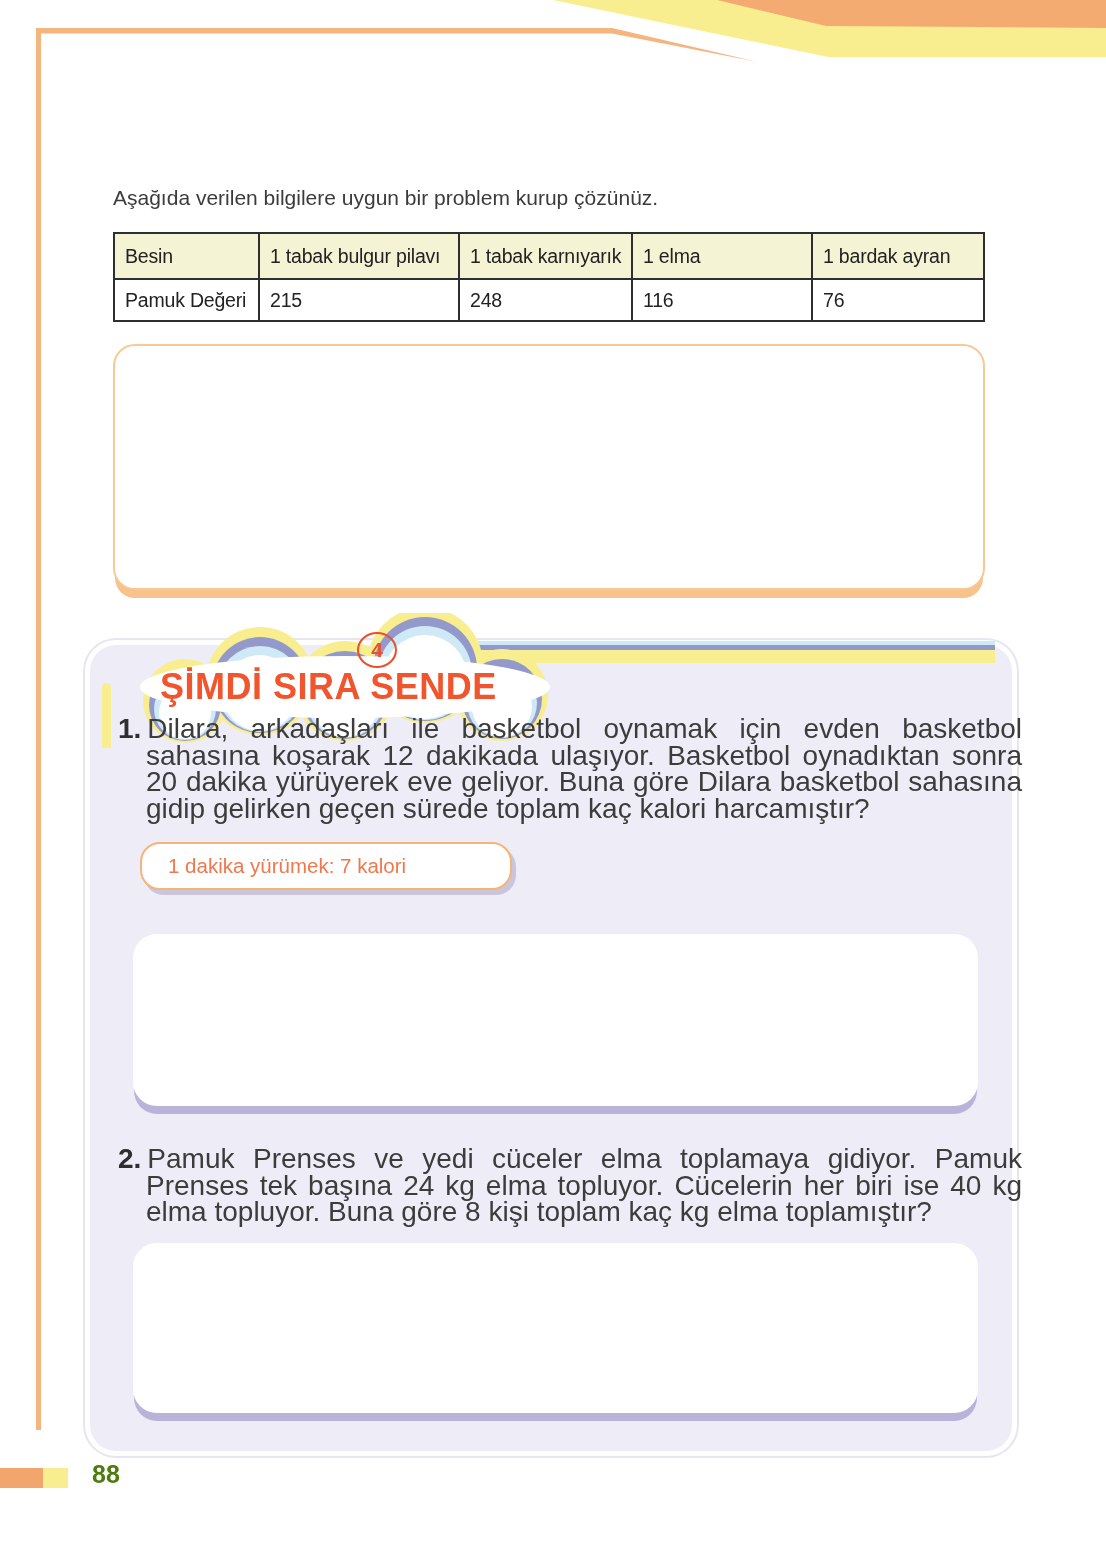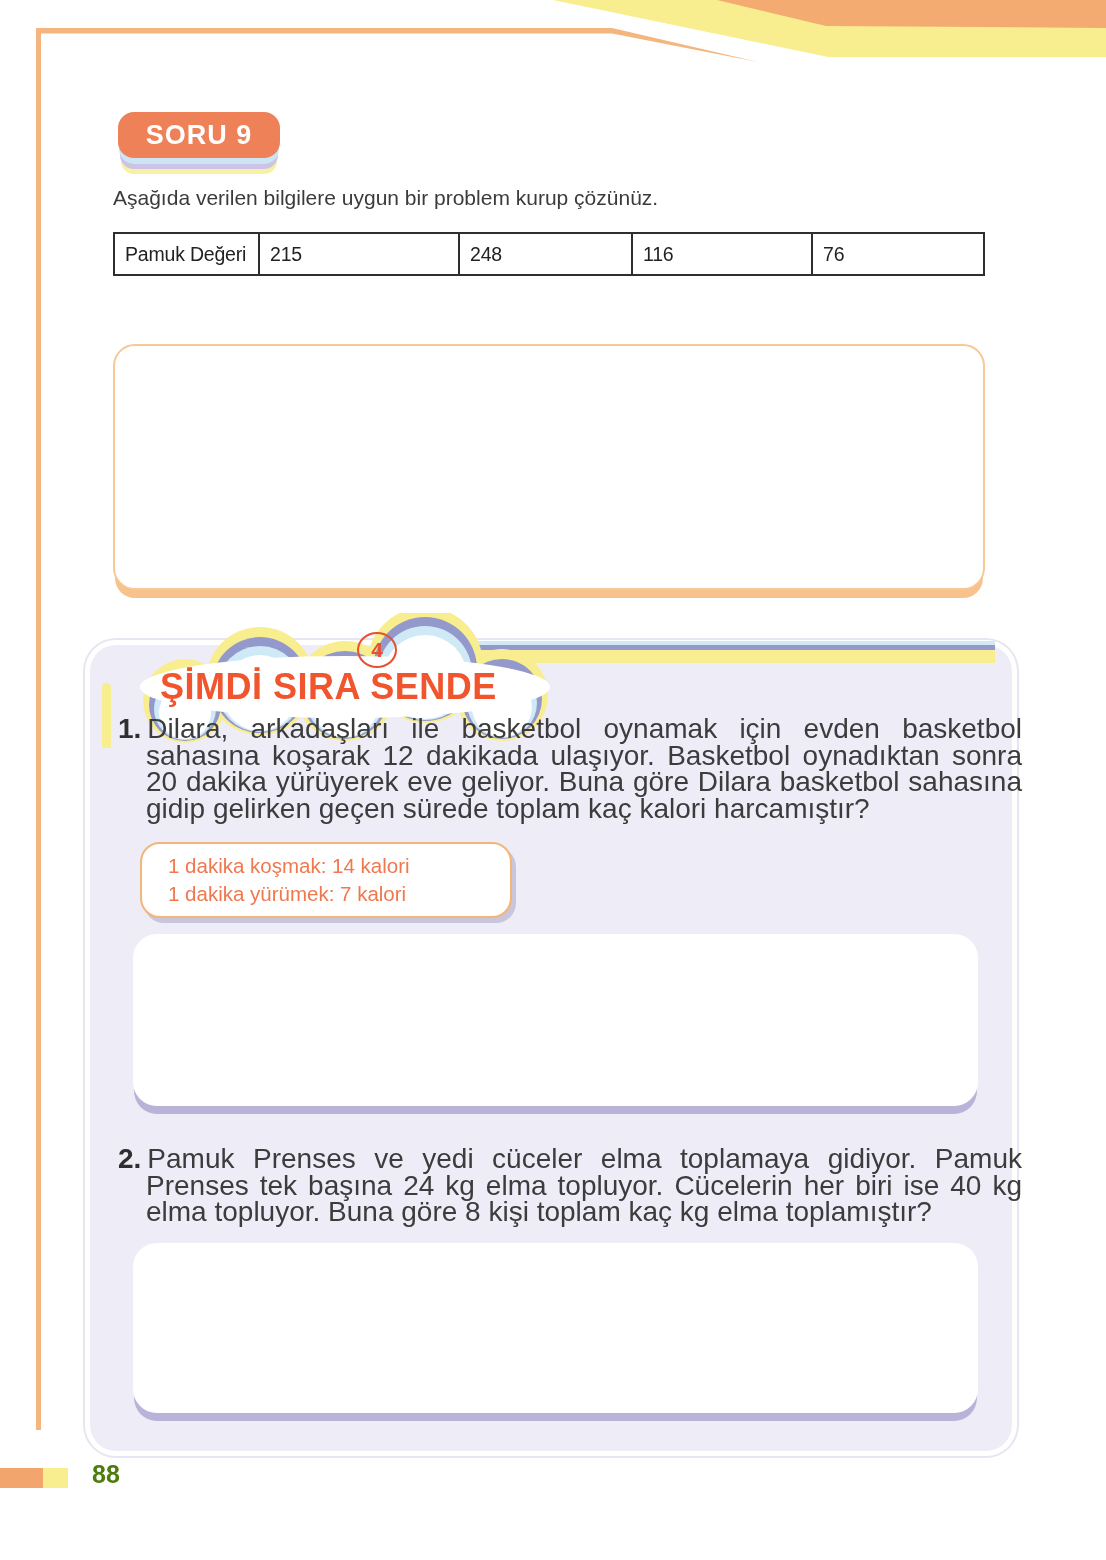--- a/index.html
+++ b/index.html
@@ -95,35 +95,39 @@
 
 <div id="canvas">
 
   <svg id="top-deco" width="1106" height="170" viewBox="0 0 1106 170">
     <polygon points="553,0 1106,0 1106,57 828,57" fill="#f8ee8f"></polygon>
     <polygon points="717,0 1106,0 1106,28 826,26" fill="#f3ab72"></polygon>
     <path d="M36 28 H612 L758 62 L612 33.5 H36 Z" fill="#f5b57e"></path>
   </svg>
   <div id="left-frame"></div>
 
-  <div class="soru-badge">
-    <span>SORU 9</span>
-  </div>
 
   <div class="instruction">Aşağıda verilen bilgilere uygun bir problem kurup çözünüz.</div>
 
   <table class="food">
     <colgroup>
       <col style="width:145px">
         <col style="width:200px">
         <col style="width:173px">
       <col style="width:180px">
         <col style="width:172px">
     </colgroup>
     <tbody>
+        <tr class="hd">
+      <td>Besin</td>
+      <td>1 tabak bulgur pilavı</td>
+      <td>1 tabak karnıyarık</td>
+      <td>1 elma</td>
+      <td>1 bardak ayran</td>
+    </tr>
     <tr class="vals">
       <td>Pamuk Değeri</td>
       <td>215</td>
       <td>248</td>
       <td>116</td>
       <td>76</td>
     </tr>
   </tbody>
     </table>
 
@@ -168,21 +172,20 @@
   </svg>
 
   <div class="section-num">
     <span>4</span>
   </div>
   <div class="section-title">ŞİMDİ SIRA SENDE</div>
 
   <p class="problem" id="problem-1"><b>1.</b><span>Dilara, arkadaşları ile basketbol oynamak için evden basketbol sahasına koşarak 12 dakikada ulaşıyor. Basketbol oynadıktan sonra 20 dakika yürüyerek eve geliyor. Buna göre Dilara basketbol sahasına gidip gelirken geçen sürede toplam kaç kalori harcamıştır?</span></p>
 
   <div class="callout">
-    <div>1 dakika koşmak: 14 kalori</div>
     <div>1 dakika yürümek: 7 kalori</div>
   </div>
 
   <div class="answer-white" id="answer-2"></div>
 
   <p class="problem" id="problem-2"><b>2.</b><span>Pamuk Prenses ve yedi cüceler elma toplamaya gidiyor. Pamuk Prenses tek başına 24 kg elma topluyor. Cücelerin her biri ise 40 kg elma topluyor. Buna göre 8 kişi toplam kaç kg elma toplamıştır?</span></p>
 
   <div class="answer-white" id="answer-3"></div>
 
   <div class="footer-bar-orange"></div>

